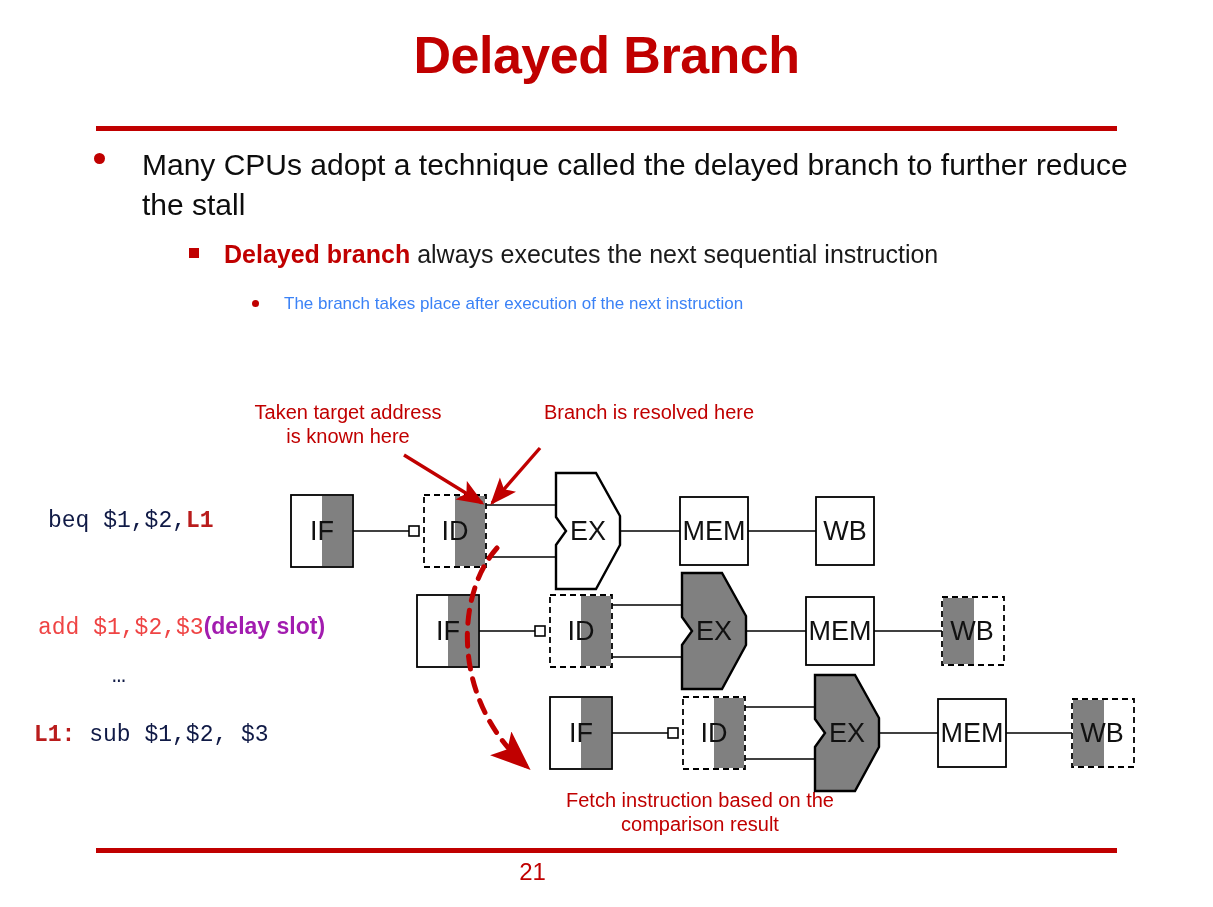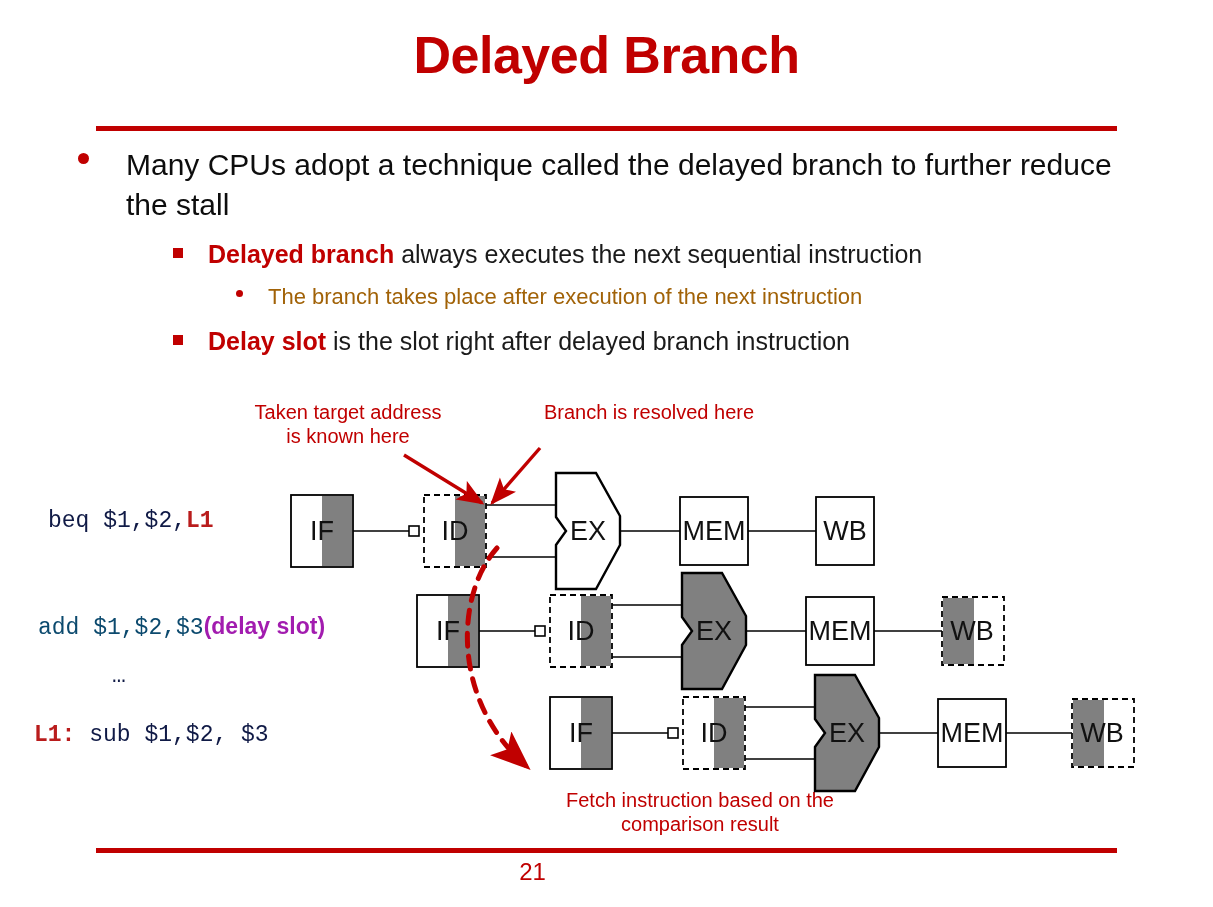--- a/index.html
+++ b/index.html
@@ -33,21 +33,21 @@
   .rule {
     position: absolute;
     background: #C00000;
   }
   .rule-top { left: 96px; top: 126px; width: 1021px; height: 5px; }
   .rule-bottom { left: 96px; top: 848px; width: 1021px; height: 5px; }
 
   
   .bullets {
     position: absolute;
-    left: 68px;
+    left: 84px;
     top: 145px;
     width: 1080px;
   }
 
   .b1 {
     position: relative;
     padding-left: 58px;
     font-size: 30px;
     line-height: 1.32;
     color: #0d0d0d;
@@ -76,44 +76,44 @@
     top: 10px;
     width: 10px;
     height: 10px;
     background: #C00000;
   }
   .b2 .hl { color: #C00000; font-weight: bold; }
 
   .b3 {
     position: relative;
     padding-left: 200px;
-    margin-top: 12px;
-    font-size: 22px;
+    margin-top: 22px;
+    font-size: 17px;
     line-height: 1.3;
-    color: #a16207;
+    color: #3b82f6;
   }
   .b3 .marker {
     position: absolute;
     left: 168px;
     top: 7px;
     width: 7px;
     height: 7px;
     border-radius: 50%;
     background: #C00000;
   }
 
   
   .instr {
     position: absolute;
     font-family: "Liberation Mono", monospace;
     font-size: 23px;
     white-space: pre;
   }
   .instr .code-dark { color: #101a46; text-align: right; }
-  .instr .code-red  { color: #0c4a6e; margin-top: 16px; }
+  .instr .code-red  { color: #ef4444; margin-top: 16px; }
   .instr .lbl-red   { color: #b91c1c; font-weight: bold; }
   .instr .note {
     font-family: "Liberation Sans", sans-serif;
     font-weight: bold;
     color: #a21caf;
     font-size: 23px;
   }
   .instr-beq  { left: 48px; top: 508px; }
   .instr-add  { left: 38px; top: 613px; }
   .instr-dots { left: 112px; top: 663px; font-size: 23px; color: #101a46; letter-spacing: 2px; }
@@ -177,24 +177,20 @@
   <div class="b2">
     <span class="marker"></span>
     <span class="hl">Delayed branch</span><span> always executes the next sequential instruction</span>
   </div>
 
   <div class="b3">
     <span class="marker"></span>
     <span>The branch takes place after execution of the next instruction</span>
   </div>
 
-  <div class="b2">
-    <span class="marker"></span>
-    <span class="hl">Delay slot</span><span> is the slot right after delayed branch instruction</span>
-  </div>
 
 </div>
 
 <div class="annot annot-taken">Taken target address
 is known here</div>
 <div class="annot annot-resolved">Branch is resolved here</div>
 <div class="annot annot-fetch">Fetch instruction based on the
 comparison result</div>
 
 <div class="instr instr-beq"><span class="code-dark">beq $1,$2,</span><span class="lbl-red">L1</span></div>

